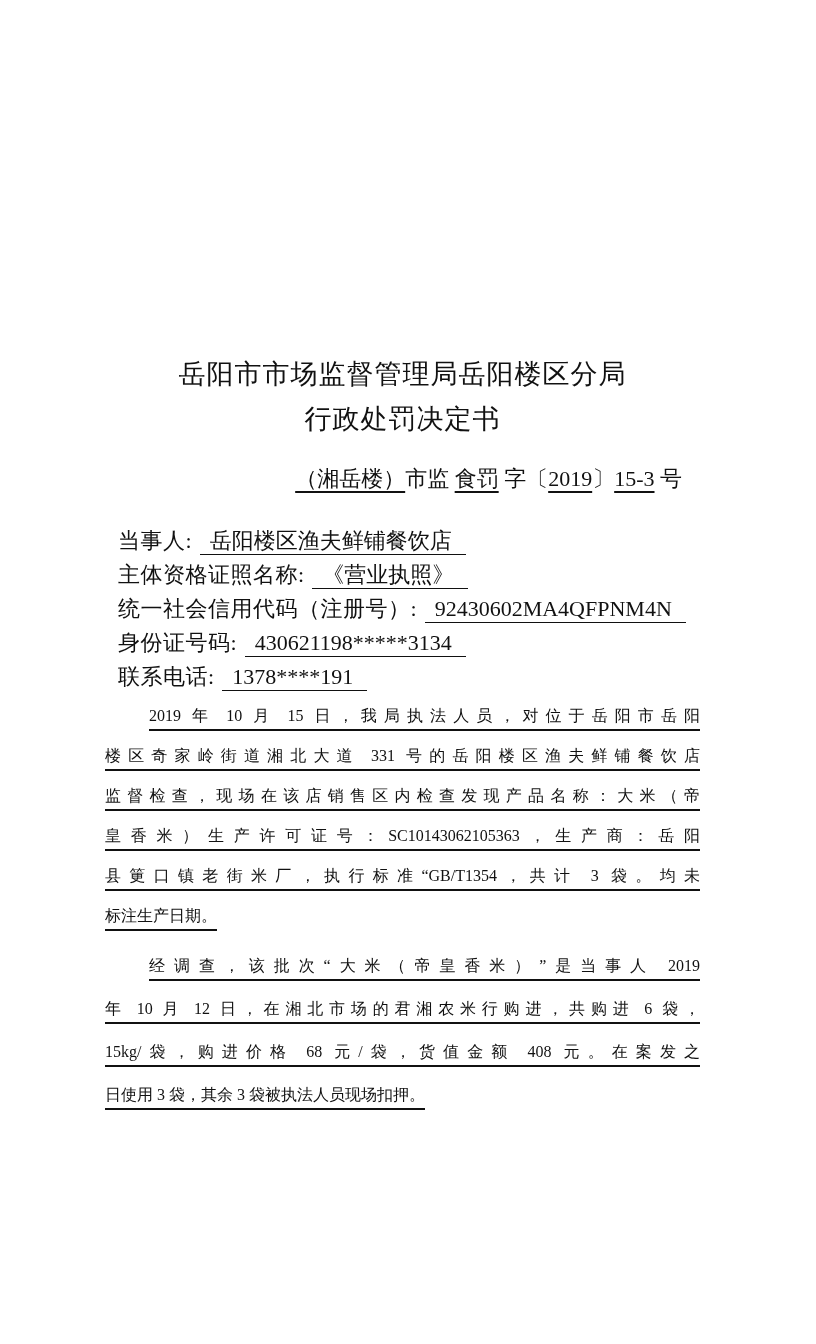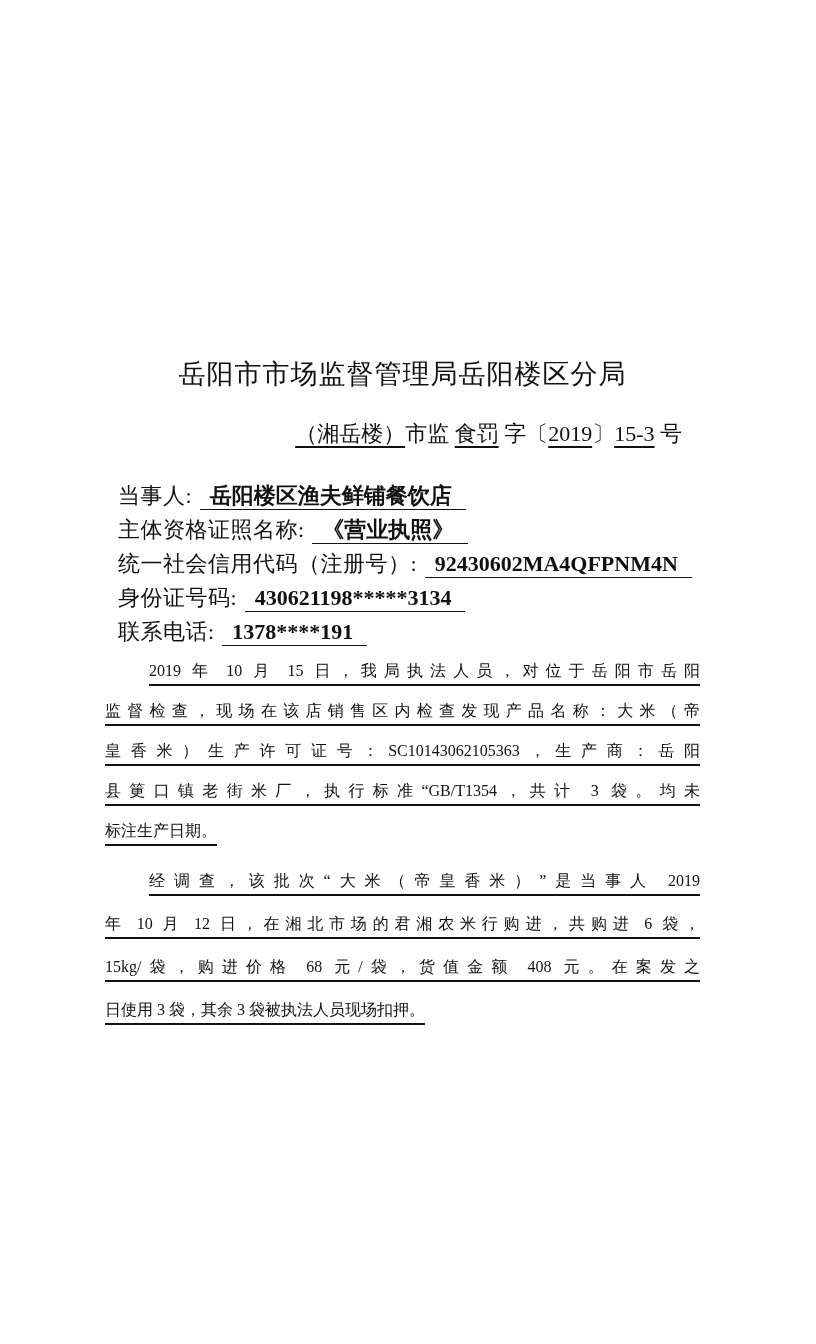--- a/index.html
+++ b/index.html
@@ -25,21 +25,20 @@
 
   .info{margin-top:30px;padding-left:13px;font-size:22px;line-height:34px;}
   .info-row{white-space:nowrap;}
   .info-row .lbl{letter-spacing:0.5px;}
   .info-row .val{
     display:inline-block;
     border-bottom:1.5px solid #111111;
     padding:0 14px 0 10px;
     line-height:26px;
     margin-left:2px;
-    font-weight:bold;
   }
 
   .para{font-size:16px;}
   .para.p1{line-height:40px;margin-top:2px;}
   .para.p2{line-height:43px;margin-top:8px;}
   .pline{text-align:justify;}
   .pline.j{text-align-last:justify;}
   .pline.indent{text-indent:44px;}
   .pline .ul{
     text-decoration:underline;
@@ -48,20 +47,21 @@
   }
 </style>
 </head>
 <body>
 
 <div class="page">
   <div class="content">
 
     <div class="title">
       <div>岳阳市市场监督管理局岳阳楼区分局</div>
+      <div>行政处罚决定书</div>
     </div>
 
     <div class="docnum"><span class="u">（湘岳楼）</span><span>市监 </span><span class="u">食罚</span><span> 字〔</span><span class="u">2019</span><span>〕</span><span class="u">15-3</span><span> 号</span></div>
 
     <div class="info">
       <div class="info-row">
         <span class="lbl">当事人:</span>
         <span class="val">岳阳楼区渔夫鲜铺餐饮店</span>
       </div>
       <div class="info-row">
@@ -77,20 +77,21 @@
         <span class="val">430621198*****3134</span>
       </div>
       <div class="info-row">
         <span class="lbl">联系电话:</span>
         <span class="val">1378****191</span>
       </div>
     </div>
 
     <div class="para p1">
       <div class="pline j indent"><span class="ul">2019 年 10 月 15 日，我局执法人员，对位于岳阳市岳阳</span></div>
+      <div class="pline j"><span class="ul">楼区奇家岭街道湘北大道 331 号的岳阳楼区渔夫鲜铺餐饮店</span></div>
       <div class="pline j"><span class="ul">监督检查，现场在该店销售区内检查发现产品名称：大米（帝</span></div>
       <div class="pline j"><span class="ul">皇香米）生产许可证号：SC10143062105363，生产商：岳阳</span></div>
       <div class="pline j"><span class="ul">县筻口镇老街米厂，执行标准“GB/T1354，共计 3 袋。均未</span></div>
       <div class="pline"><span class="ul">标注生产日期。</span></div>
     </div>
 
     <div class="para p2">
       <div class="pline j indent"><span class="ul">经调查，该批次“大米（帝皇香米）”是当事人 2019</span></div>
       <div class="pline j"><span class="ul">年 10 月 12 日，在湘北市场的君湘农米行购进，共购进 6 袋，</span></div>
       <div class="pline j"><span class="ul">15kg/袋，购进价格 68 元/袋，货值金额 408 元。在案发之</span></div>

